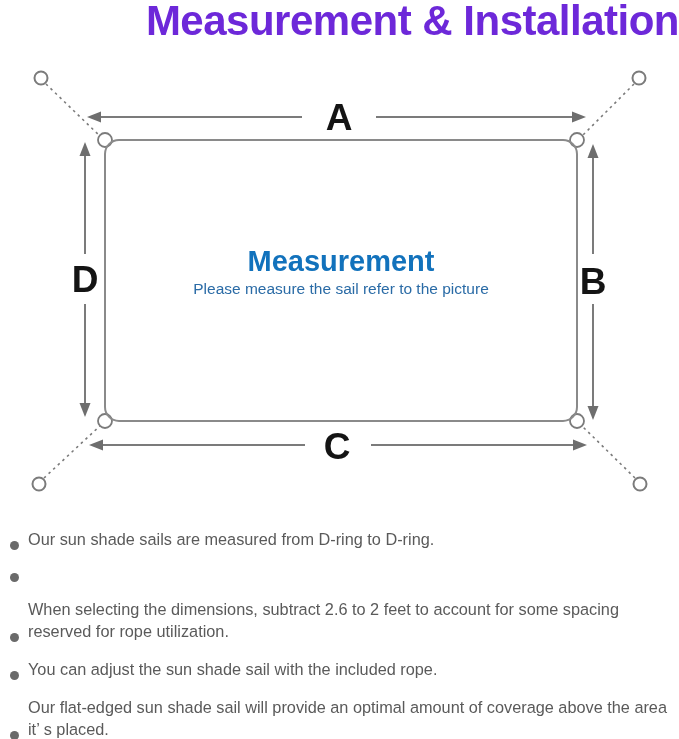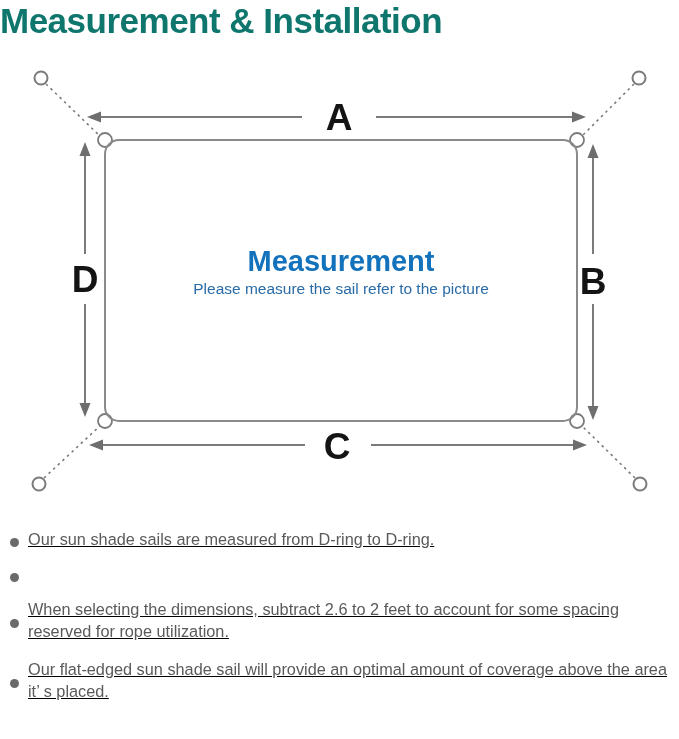--- a/index.html
+++ b/index.html
@@ -9,25 +9,25 @@
   }
   body {
     width: 679px;
     height: 739px;
     overflow: hidden;
     font-family: "Liberation Sans", sans-serif;
   }
   .page-title {
     height: 40px;
     line-height: 42px;
-    text-align: left;
-    font-size: 35px;
+    text-align: right;
+    font-size: 42px;
     font-weight: 700;
     letter-spacing: -0.5px;
-    color: #0f766e;
+    color: #6d28d9;
   }
   svg.diagram {
     display: block;
     width: 679px;
     height: 475px;
   }
   .sail-line { stroke: #8a8a8a; fill: none; }
   .dim-line  { stroke: #7b7b7b; stroke-width: 2; fill: none; }
   .dim-head  { fill: #6e6e6e; stroke: none; }
   .dash-line { stroke: #7b7b7b; stroke-width: 1.6; stroke-dasharray: 2.5 3.8; fill: none; }
@@ -53,23 +53,22 @@
     fill: #2a6ba6;
     text-anchor: middle;
   }
   ul.bullets {
     list-style: none;
     margin: 0;
     padding: 13px 0 0 10px;
   }
   ul.bullets li {
     display: flex;
-    align-items: center;
+    align-items: flex-end;
     margin-bottom: 16px;
-    text-decoration: underline;
   }
   .dot {
     flex: 0 0 auto;
     width: 9px;
     height: 9px;
     border-radius: 50%;
     background: #6a6a6a;
     margin: 7px 9px 0 0;
   }
   .btext {
@@ -146,15 +145,19 @@
   </li>
   <li>
     <span class="dot"></span>
   </li>
   <li>
     <span class="dot"></span>
     <span class="btext">When selecting the dimensions, subtract 2.6 to 2 feet to account for some spacing reserved for rope utilization.</span>
   </li>
   <li>
     <span class="dot"></span>
+    <span class="btext">You can adjust the sun shade sail with the included rope.</span>
+  </li>
+  <li>
+    <span class="dot"></span>
     <span class="btext">Our flat-edged sun shade sail will provide an optimal amount of coverage above the area it’ s placed.</span>
   </li>
 </ul>
 
 </body></html>

